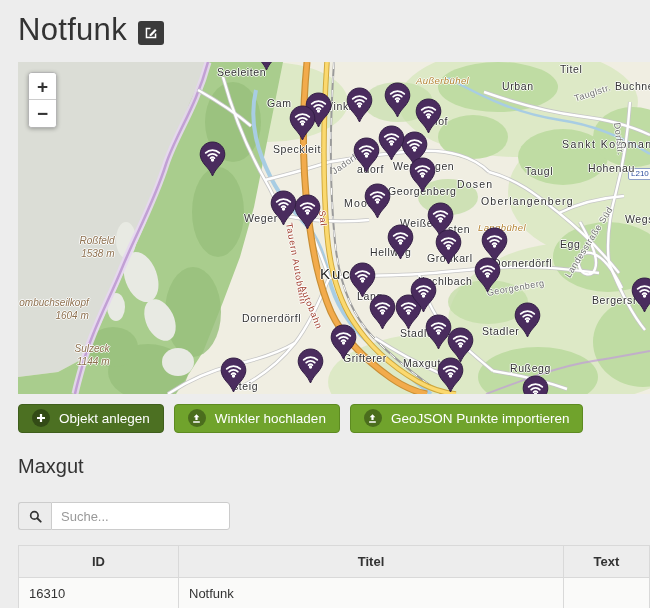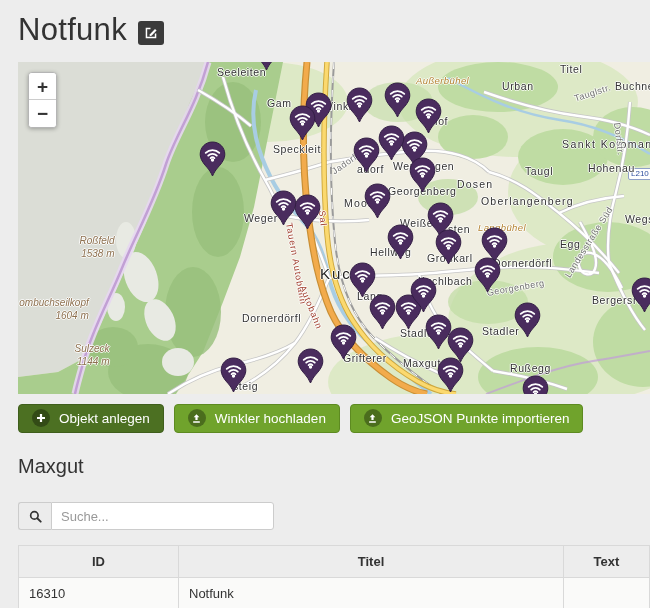--- a/index.html
+++ b/index.html
@@ -42,21 +42,21 @@
   .toolbar{display:flex;gap:10px;margin:10px 0 0;}
   .btn{display:inline-flex;align-items:center;gap:9px;border-radius:4px;
     padding:4px 13px 5px;color:#fff;font-size:13.5px;cursor:pointer;
     font-family:inherit;border:1px solid transparent;}
   .btn-dark{background:#4c7022;border-color:#3f5e1c;}
   .btn-light{background:#70a32c;border-color:#5d8a21;}
   .icon-circle{display:inline-flex;align-items:center;justify-content:center;
     width:18px;height:18px;border-radius:50%;background:rgba(0,0,0,.33);flex:none;}
   
   h2.section-heading{font-size:20px;font-weight:500;color:#333;margin:22px 0 0;}
-  .search-group{display:flex;width:256px;height:28px;margin-top:24px;}
+  .search-group{display:flex;width:212px;height:28px;margin-top:24px;}
   .search-addon{width:32px;background:#ececec;border:1px solid #ccc;border-right:none;
     border-radius:3px 0 0 3px;display:flex;align-items:center;justify-content:center;}
   .search-input{flex:1;min-width:0;border:1px solid #ccc;border-radius:0 3px 3px 0;
     padding:0 9px;font-size:13px;color:#555;background:#fff;outline:none;
     font-family:inherit;}
   .search-input::placeholder{color:#999;}
   table.objects{margin-top:15px;width:632px;border-collapse:collapse;font-size:13px;}
   table.objects th{ text-align:center;font-weight:bold;color:#333;
     padding:8px 10px;border:1px solid #d9d9d9;background:transparent;}
   table.objects td{padding:8px 10px;border:1px solid #d9d9d9;background:#fafaf9;color:#333;}

